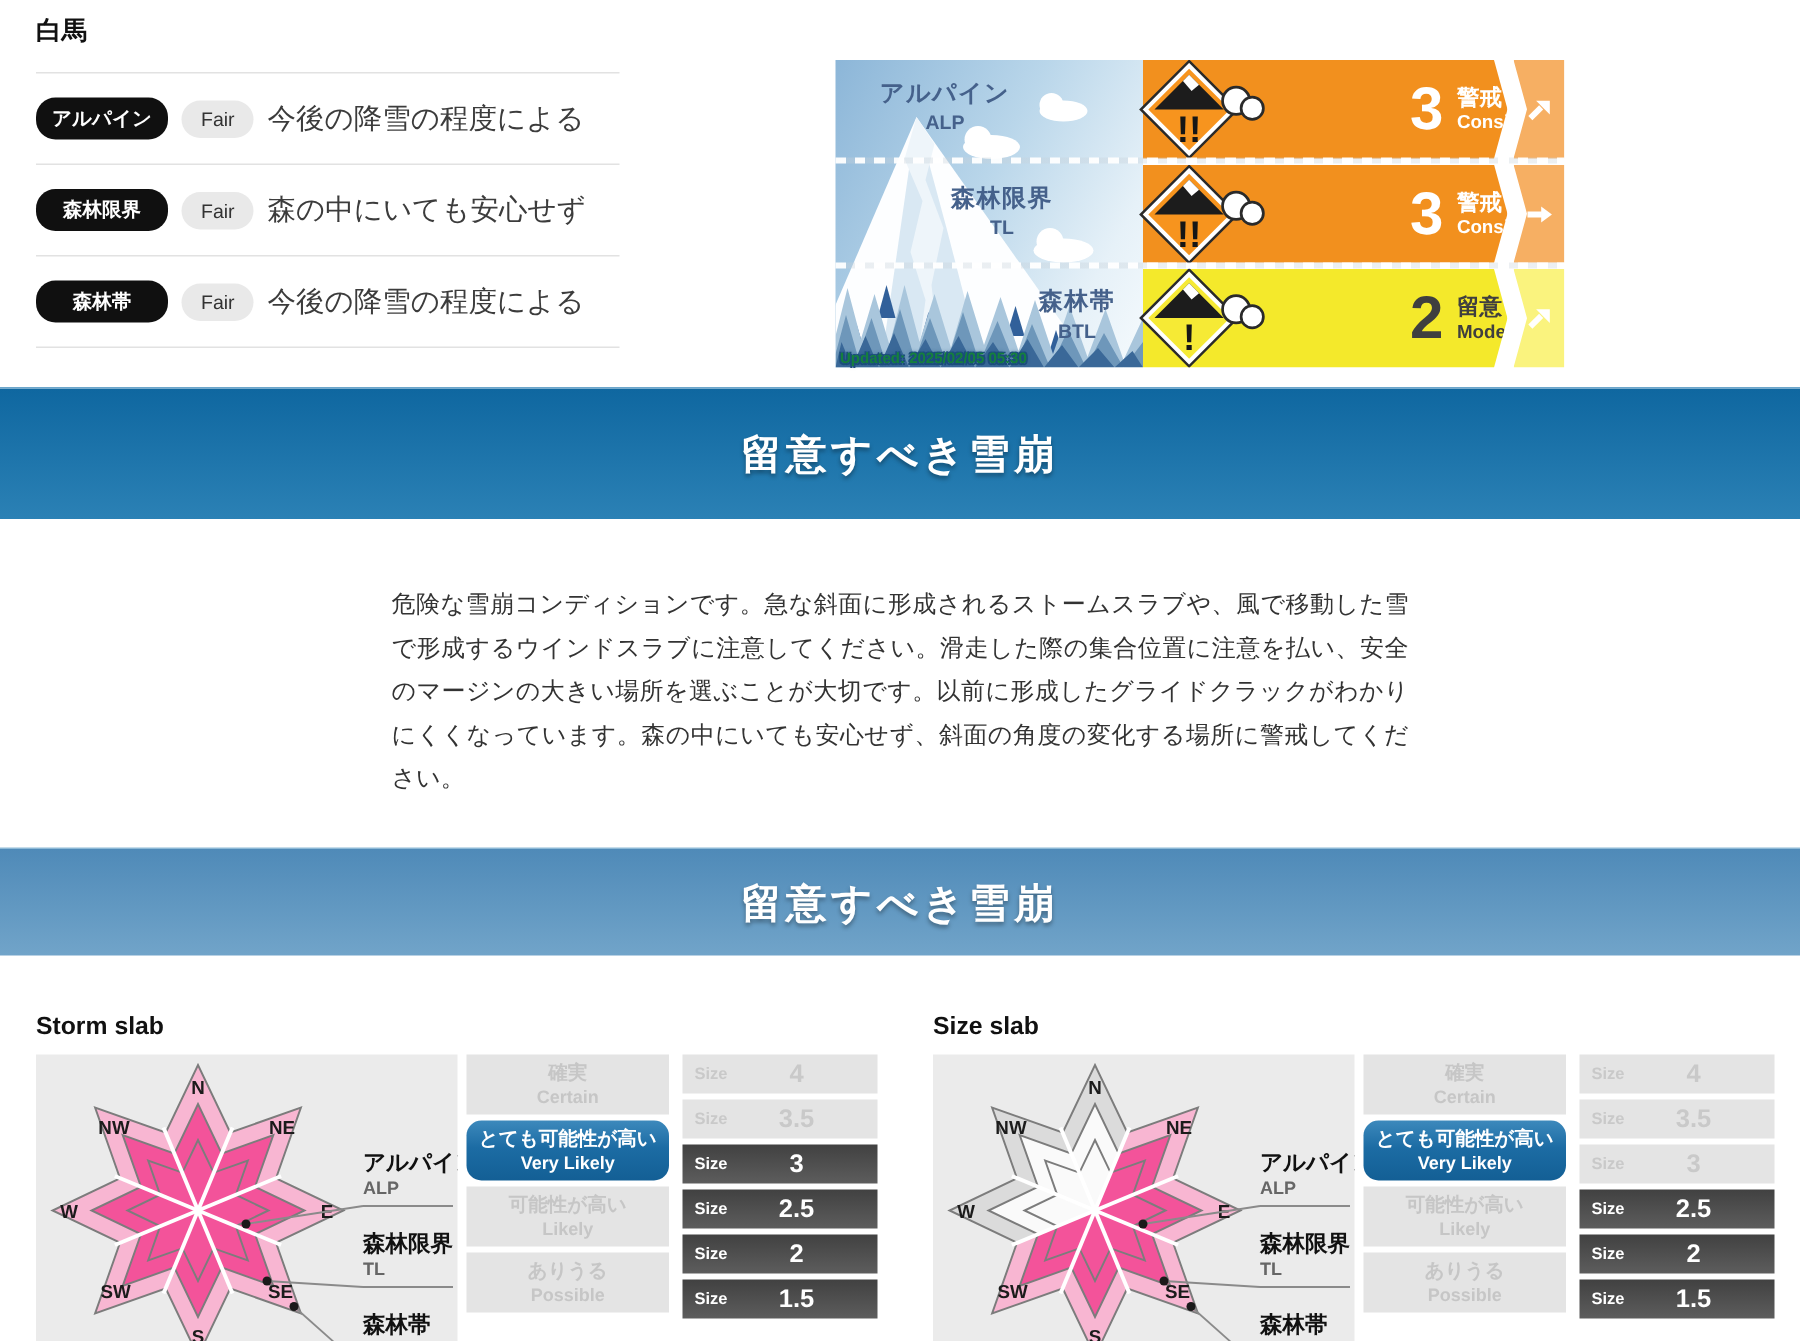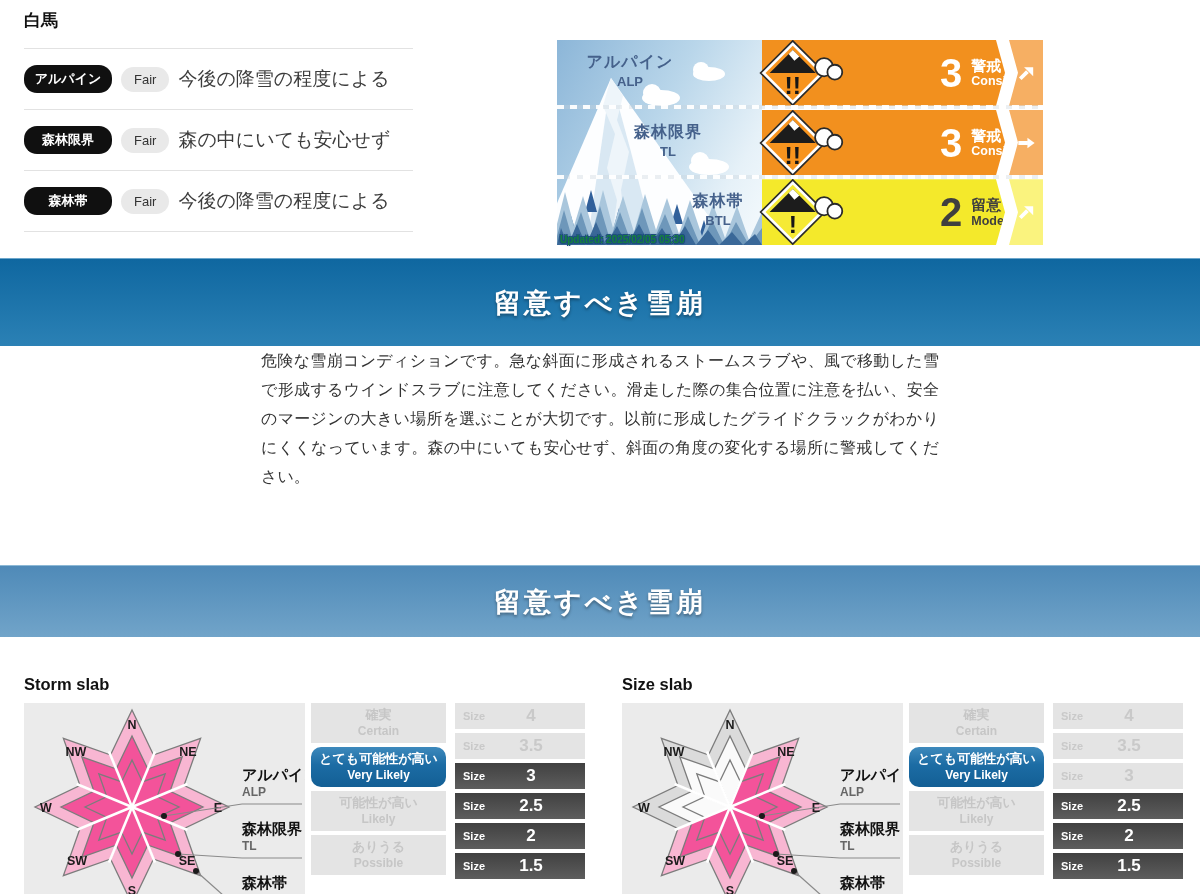--- a/index.html
+++ b/index.html
@@ -44,21 +44,21 @@
     text-shadow:0 0 3px #1d4f7c,1px 1px 0 #1d4f7c,-1px 1px 0 #1d4f7c,1px -1px 0 #1d4f7c,-1px -1px 0 #1d4f7c; }
 
   
   .banner { height:88px; display:flex; align-items:center; justify-content:center; }
   .banner h2 { color:#fff; font-size:27px; font-weight:bold; letter-spacing:3px;
     text-shadow:0 2px 3px rgba(0,0,0,.35); }
   .banner1 { background:linear-gradient(180deg,#0f67a0 0%,#2b81b5 100%); border-top:1px solid #6ca6cb; }
   .banner2 { height:72px; background:linear-gradient(180deg,#4f8ab8 0%,#71a4c9 100%); border-top:1px solid #8db9d6; }
 
   .advice-body { height:219px; }
-  .advice-body p { width:678px; margin:0 auto; font-size:16px; line-height:1.82;
+  .advice-body p { width:678px; margin:0 auto; padding-top:43px; font-size:16px; line-height:1.82;
     color:#333; text-align:justify; }
 
   
   .problems { display:flex; gap:37px; padding:0 24px; }
   .problem { width:561px; }
   .problem-title { font-size:16.5px; font-weight:bold; color:#111; margin:38px 0 9px; }
   .problem-body { display:flex; }
   .rose-panel { width:281px; height:230px; background:#ebebeb; flex:none; }
   .likelihood-col { width:135px; margin-left:6px; display:flex; flex-direction:column; gap:4px; flex:none; }
   .lik-row { height:40px; flex:none; display:flex; flex-direction:column; align-items:center; justify-content:center;

